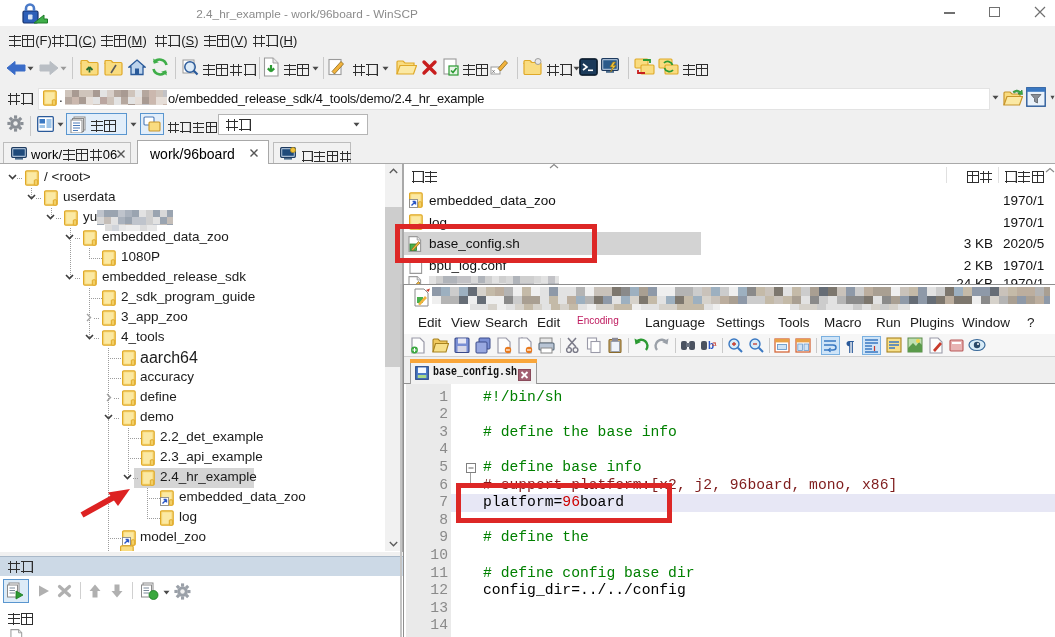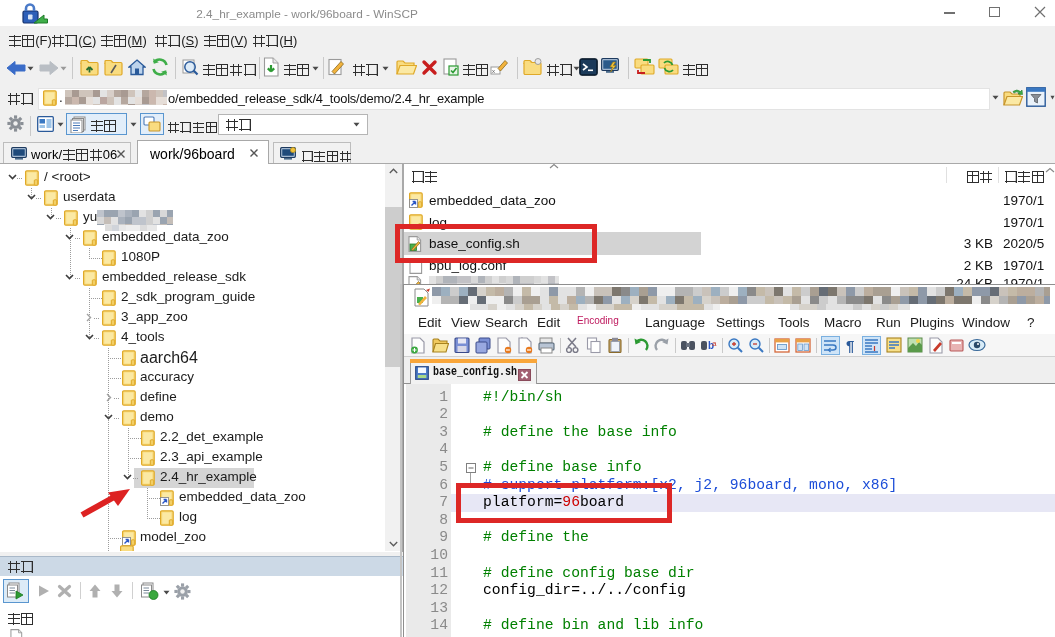--- a/index.html
+++ b/index.html
@@ -1224,29 +1224,29 @@
 12
 13
 14</pre>
   </div>
 <div style="position:absolute;left:483px;top:388.6px;width:572px;z-index:11;overflow:hidden;">
     <pre style="font-size:14.7px;line-height:17.6px;color:#000"><span style="color:#008000">#!/bin/sh</span>
 
 <span style="color:#008000"># define the base info</span>
 
 <span style="color:#008000"># define base info</span>
-<span style="color:#1d4ed8"># support platform:[x2, j2, 96board, mono, x86]</span>
+<span style="color:#7f1d1d"># support platform:[x2, j2, 96board, mono, x86]</span>
 platform=<span style="color:#cc0000">96</span>board
 
 <span style="color:#008000"># define the</span>
 
 <span style="color:#008000"># define config base dir</span>
 config_dir=../../config
 
-<span style="color:#008000"># define bin and lib info</span></pre>
+</pre>
   </div>
 <div style="position:absolute;left:466px;top:462.6px;width:10px;height:10px;z-index:11;border:1px solid #808080;background:#fff;">
     <svg width="8" height="8">
       <path d="M1.5 4 H6.5" stroke="#808080" stroke-width="1.2"></path>
     </svg>
   </div>
 <div style="position:absolute;left:470px;top:473px;width:1px;height:12px;z-index:11;background:#a0a0a0;"></div>
 <div style="position:absolute;left:0px;top:552px;width:403px;height:85px;background:#fff;"></div>
 <div style="position:absolute;left:0px;top:552px;width:403px;height:4px;background:#f0f0f0;"></div>
 <div style="position:absolute;left:0px;top:556px;width:403px;height:20px;background:#ccd9e6;border-top:1px solid #a9b8c8;"></div>

